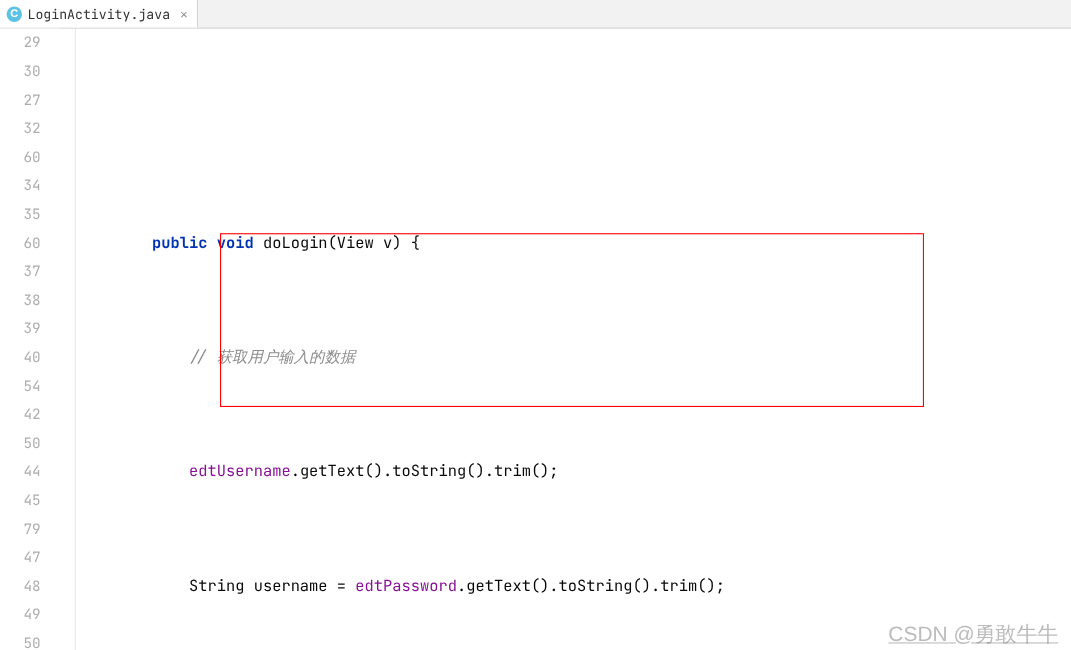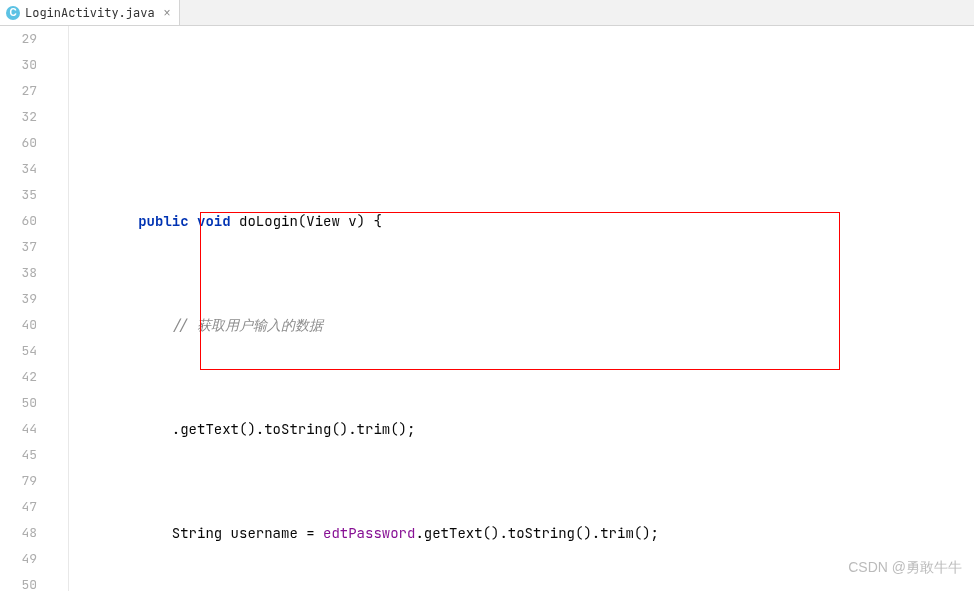--- a/index.html
+++ b/index.html
@@ -92,25 +92,26 @@
     border: 1px solid #ff0000;
     left: 145px;
     top: 186px;
     width: 640px;
     height: 158px;
     pointer-events: none;
   }
   .watermark {
     position: absolute;
     right: 12px;
-    bottom: 14px;
+    bottom: 1px;
     color: rgba(120,120,120,0.5);
     font-family: sans-serif;
-    font-size: 14px;
+    font-size: 19px;
     pointer-events: none;
+    text-decoration: underline;
   }
 </style>
 </head>
 <body>
 
 <div class="tab-bar">
   <div class="tab">
     <span class="tab-icon">C</span>
     <span>LoginActivity.java</span>
     <span class="close-x">×</span>
@@ -144,21 +145,21 @@
       <div class="ln">50</div>
     </div>
   <div class="code">
 
     <div class="row"></div>
 
     <div class="row"><span>        </span><span class="kw">public</span><span> </span><span class="kw">void</span><span> </span><span>doLogin</span><span>(View v) {</span></div>
 
     <div class="row"><span>            </span><span class="cmt">// 获取用户输入的数据</span></div>
 
-    <div class="row"><span>            </span><span>.getText().toString().trim();</span></div>
+    <div class="row"><span>            </span><span class="fld">edtUsername</span><span>.getText().toString().trim();</span></div>
 
     <div class="row"><span>            </span><span>String username = </span><span class="fld">edtPassword</span><span>.getText().toString().trim();</span></div>
 
     
 
     
 
     
 
     

